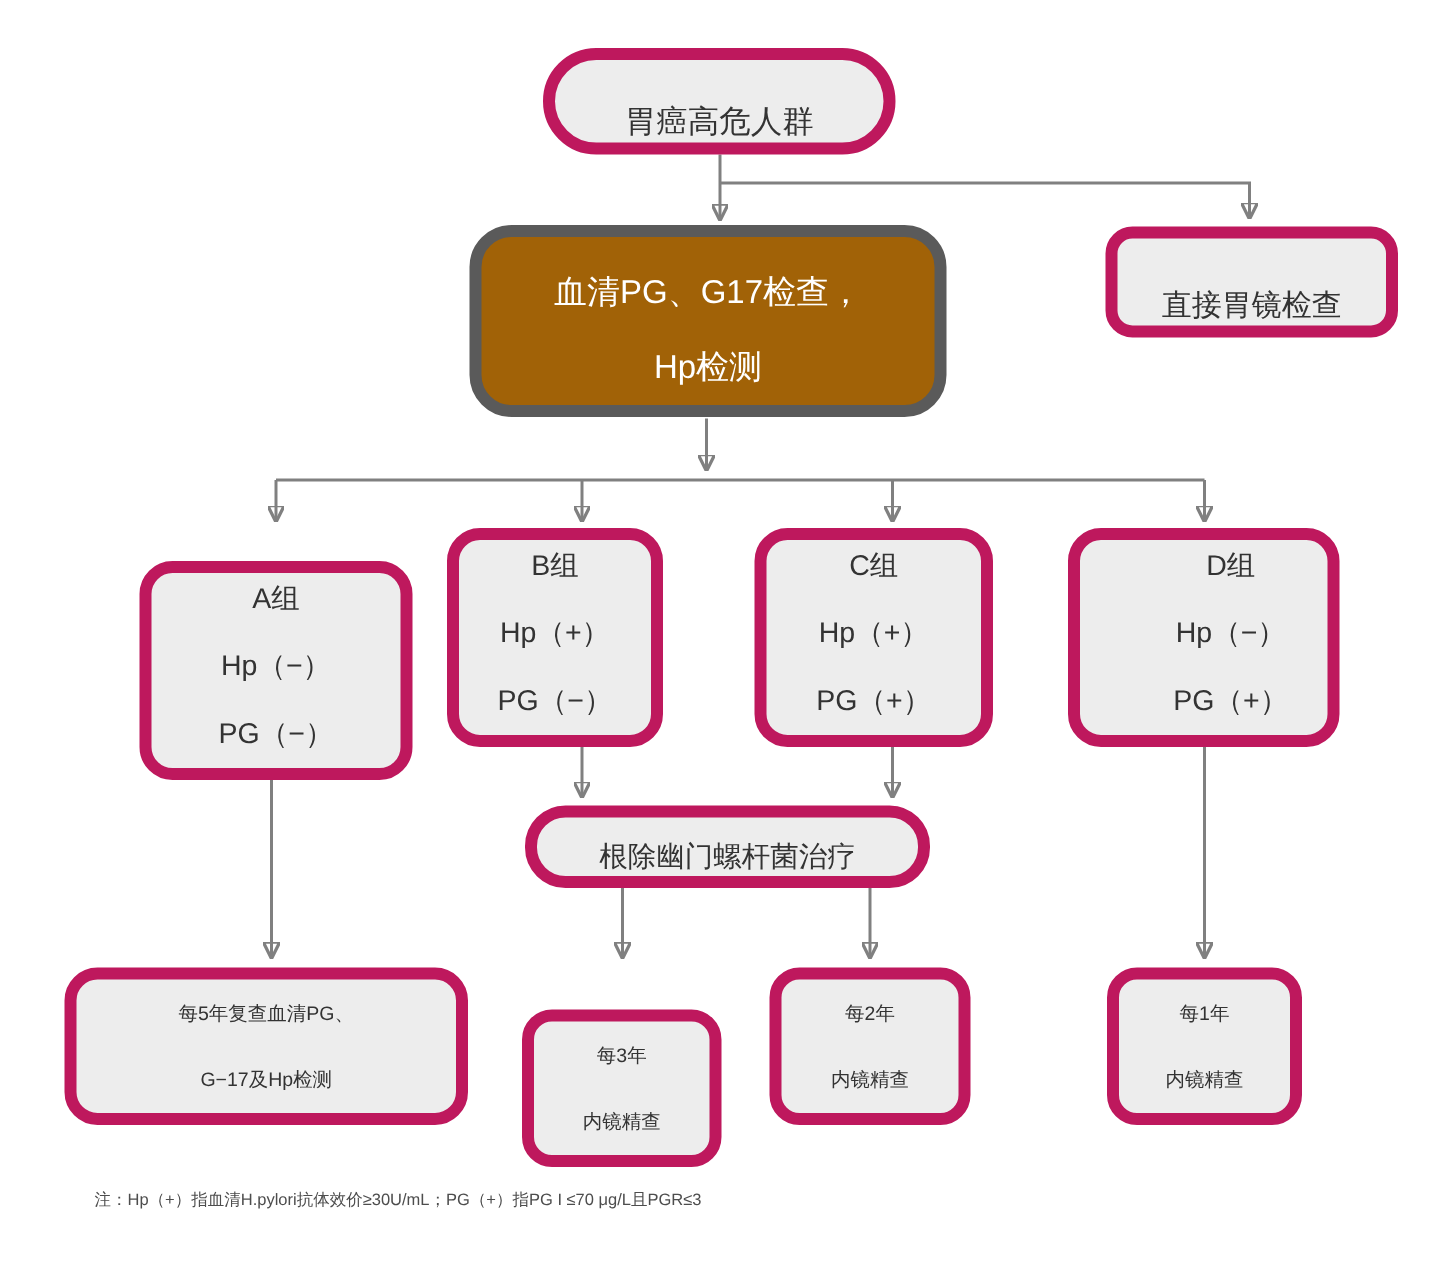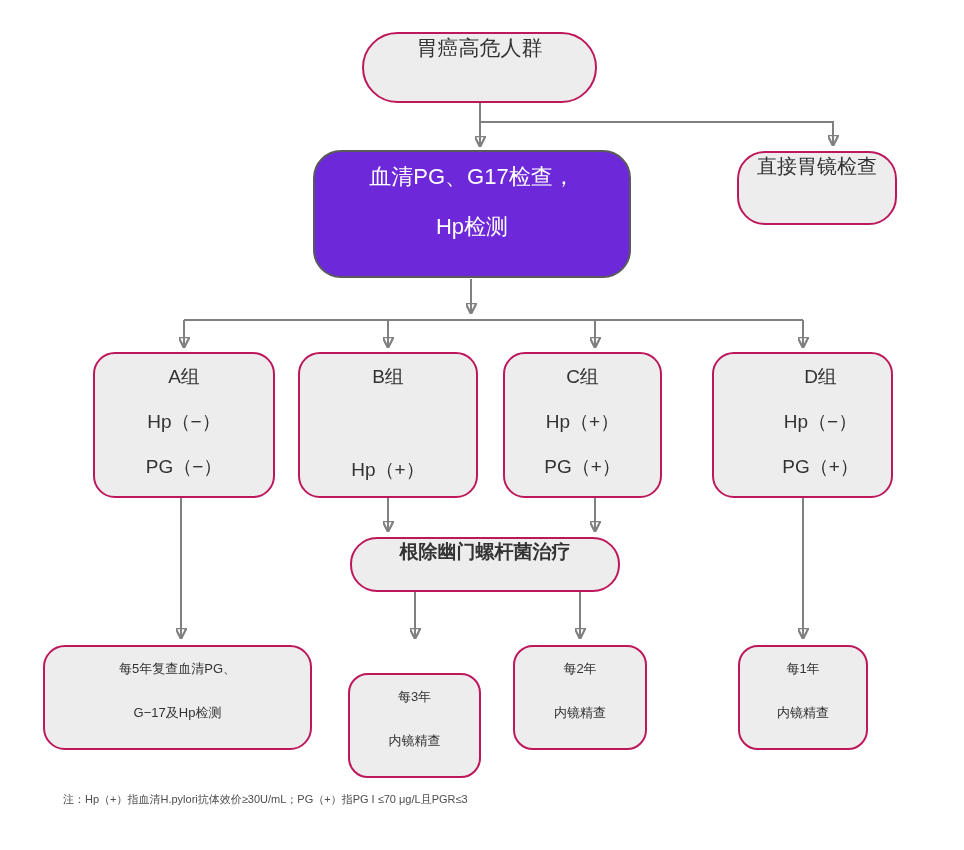--- a/index.html
+++ b/index.html
@@ -24,62 +24,61 @@
   }
   .connectors path {
     stroke: #808080;
     stroke-width: 2;
     fill: none;
   }
   .node {
     position: absolute;
     box-sizing: border-box;
     background: #ededed;
-    border: 2px solid #be185d;
+    border: 8px solid #be185d;
     color: #333333;
     display: flex;
     flex-direction: column;
     align-items: center;
-    justify-content: flex-start;
+    justify-content: flex-end;
     text-align: center;
   }
   .node-start {
     left: 362px; top: 32px; width: 235px; height: 71px;
     border-radius: 36px;
     font-size: 21px;
   }
   .node-serum {
     left: 313px; top: 150px; width: 318px; height: 128px;
     border-radius: 28px;
-    background: #6d28d9;
+    background: #a16207;
     border-color: #5a5a5a;
     color: #ffffff;
     font-size: 22px;
     line-height: 50px;
   }
   .node-direct {
-    left: 737px; top: 151px; width: 160px; height: 74px;
-    border-radius: 28px;
+    left: 737px; top: 151px; width: 195px; height: 74px;
+    border-radius: 18px;
     font-size: 20px;
   }
   .node-group {
     top: 352px; height: 146px;
     border-radius: 22px;
     font-size: 19px;
     line-height: 45px;
   }
-  .node-group-a { left: 93px;  width: 182px; }
-  .node-group-b { left: 298px; width: 180px; gap: 48px; }
+  .node-group-a { left: 93px;  width: 182px; margin-top: 22px; }
+  .node-group-b { left: 298px; width: 144px; }
   .node-group-c { left: 503px; width: 159px; }
   .node-group-d { left: 712px; width: 181px; padding-left: 36px; }
   .node-eradication {
     left: 350px; top: 537px; width: 270px; height: 55px;
     border-radius: 27px;
     font-size: 19px;
-    font-weight: bold;
   }
   .node-followup {
     top: 645px; height: 105px;
     border-radius: 20px;
     font-size: 13px;
     line-height: 44px;
   }
   .node-followup-a { left: 43px;  width: 269px; border-radius: 22px; }
   .node-followup-b { left: 348px; width: 133px; margin-top: 28px; }
   .node-followup-c { left: 513px; width: 134px; }

